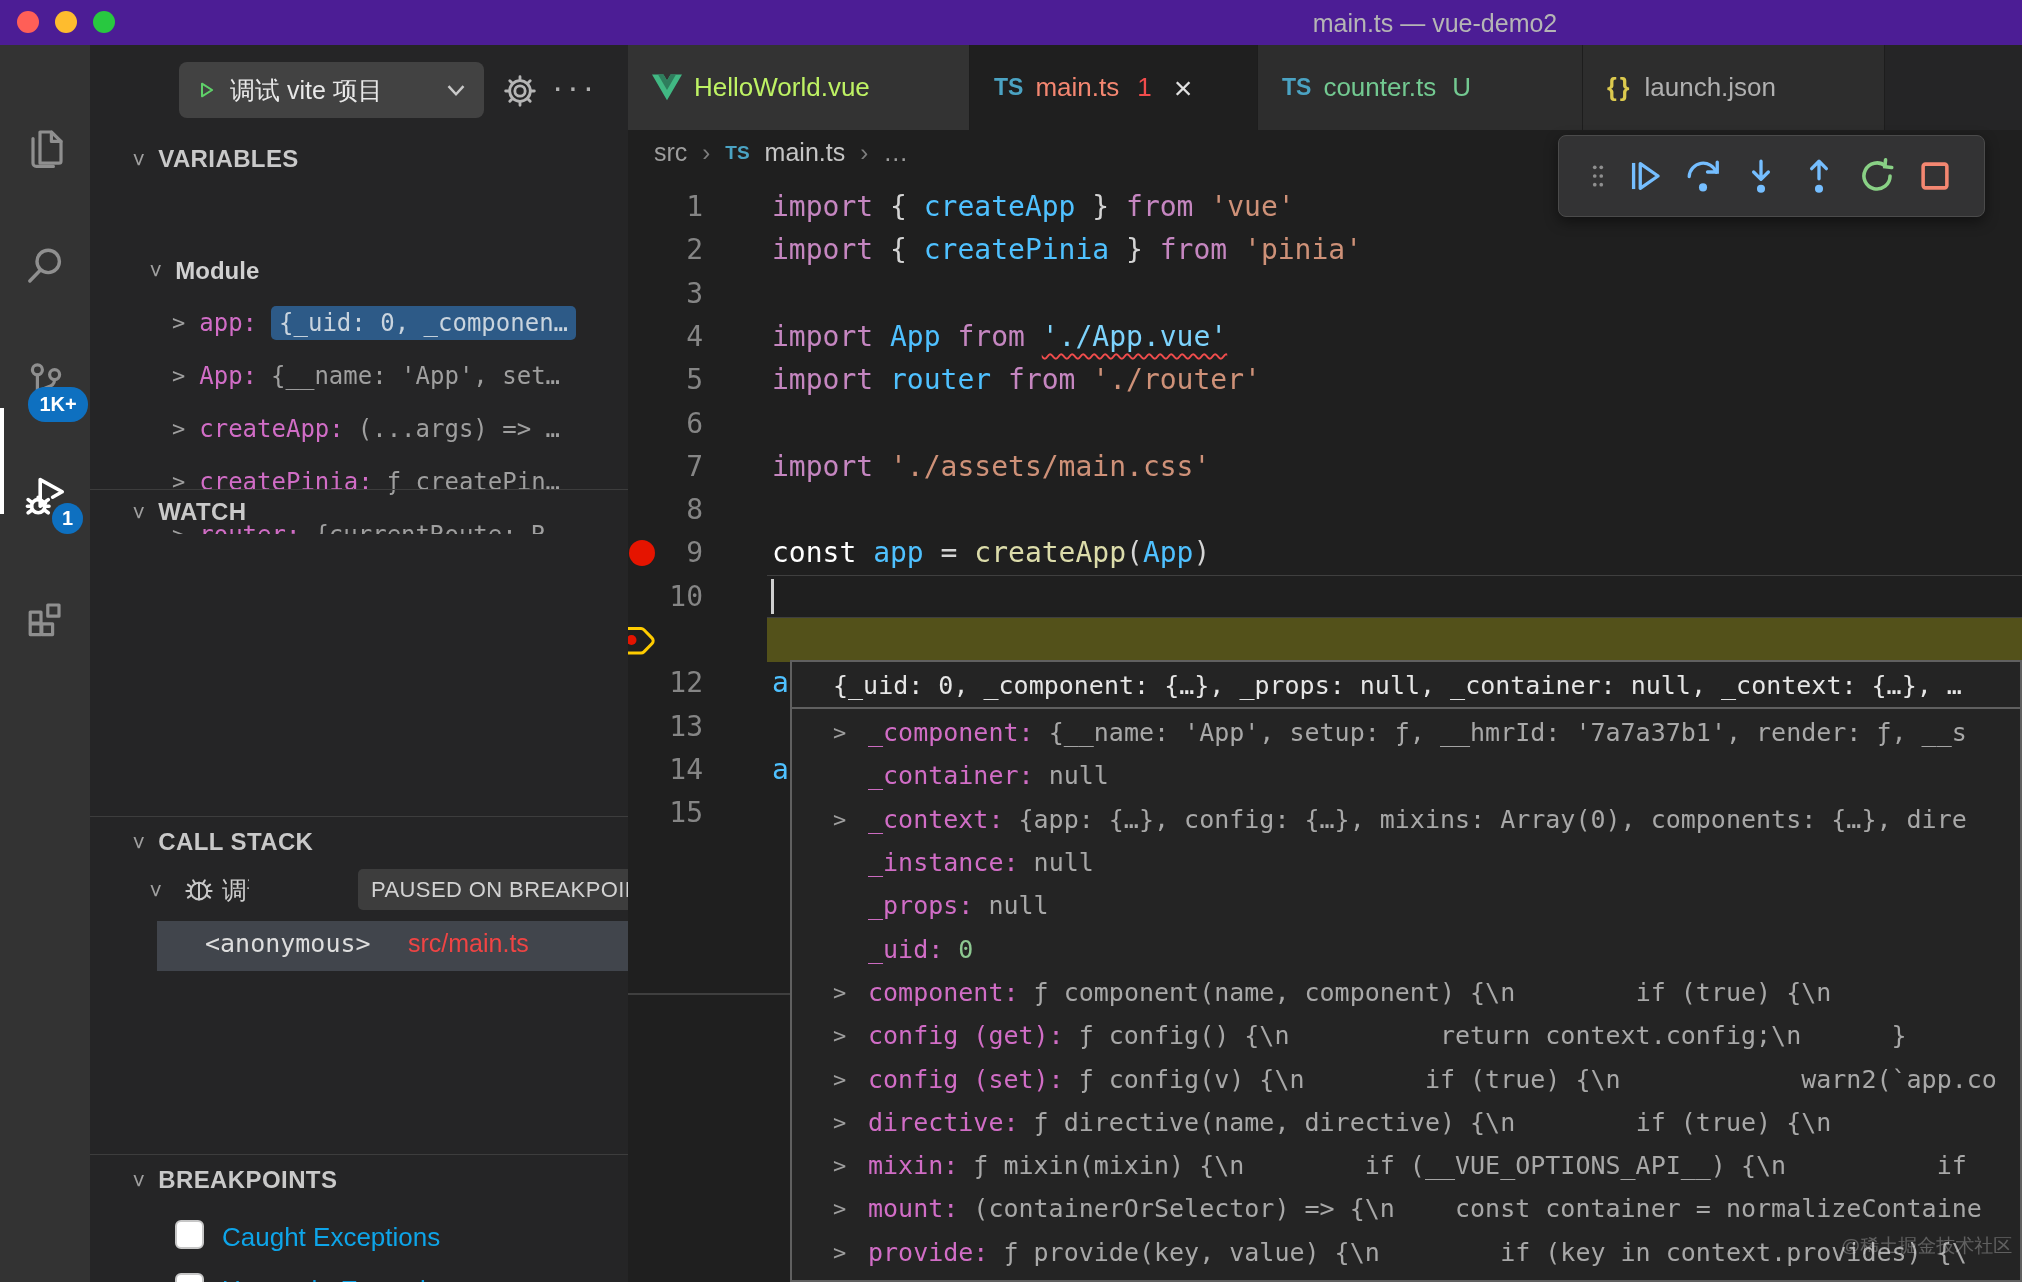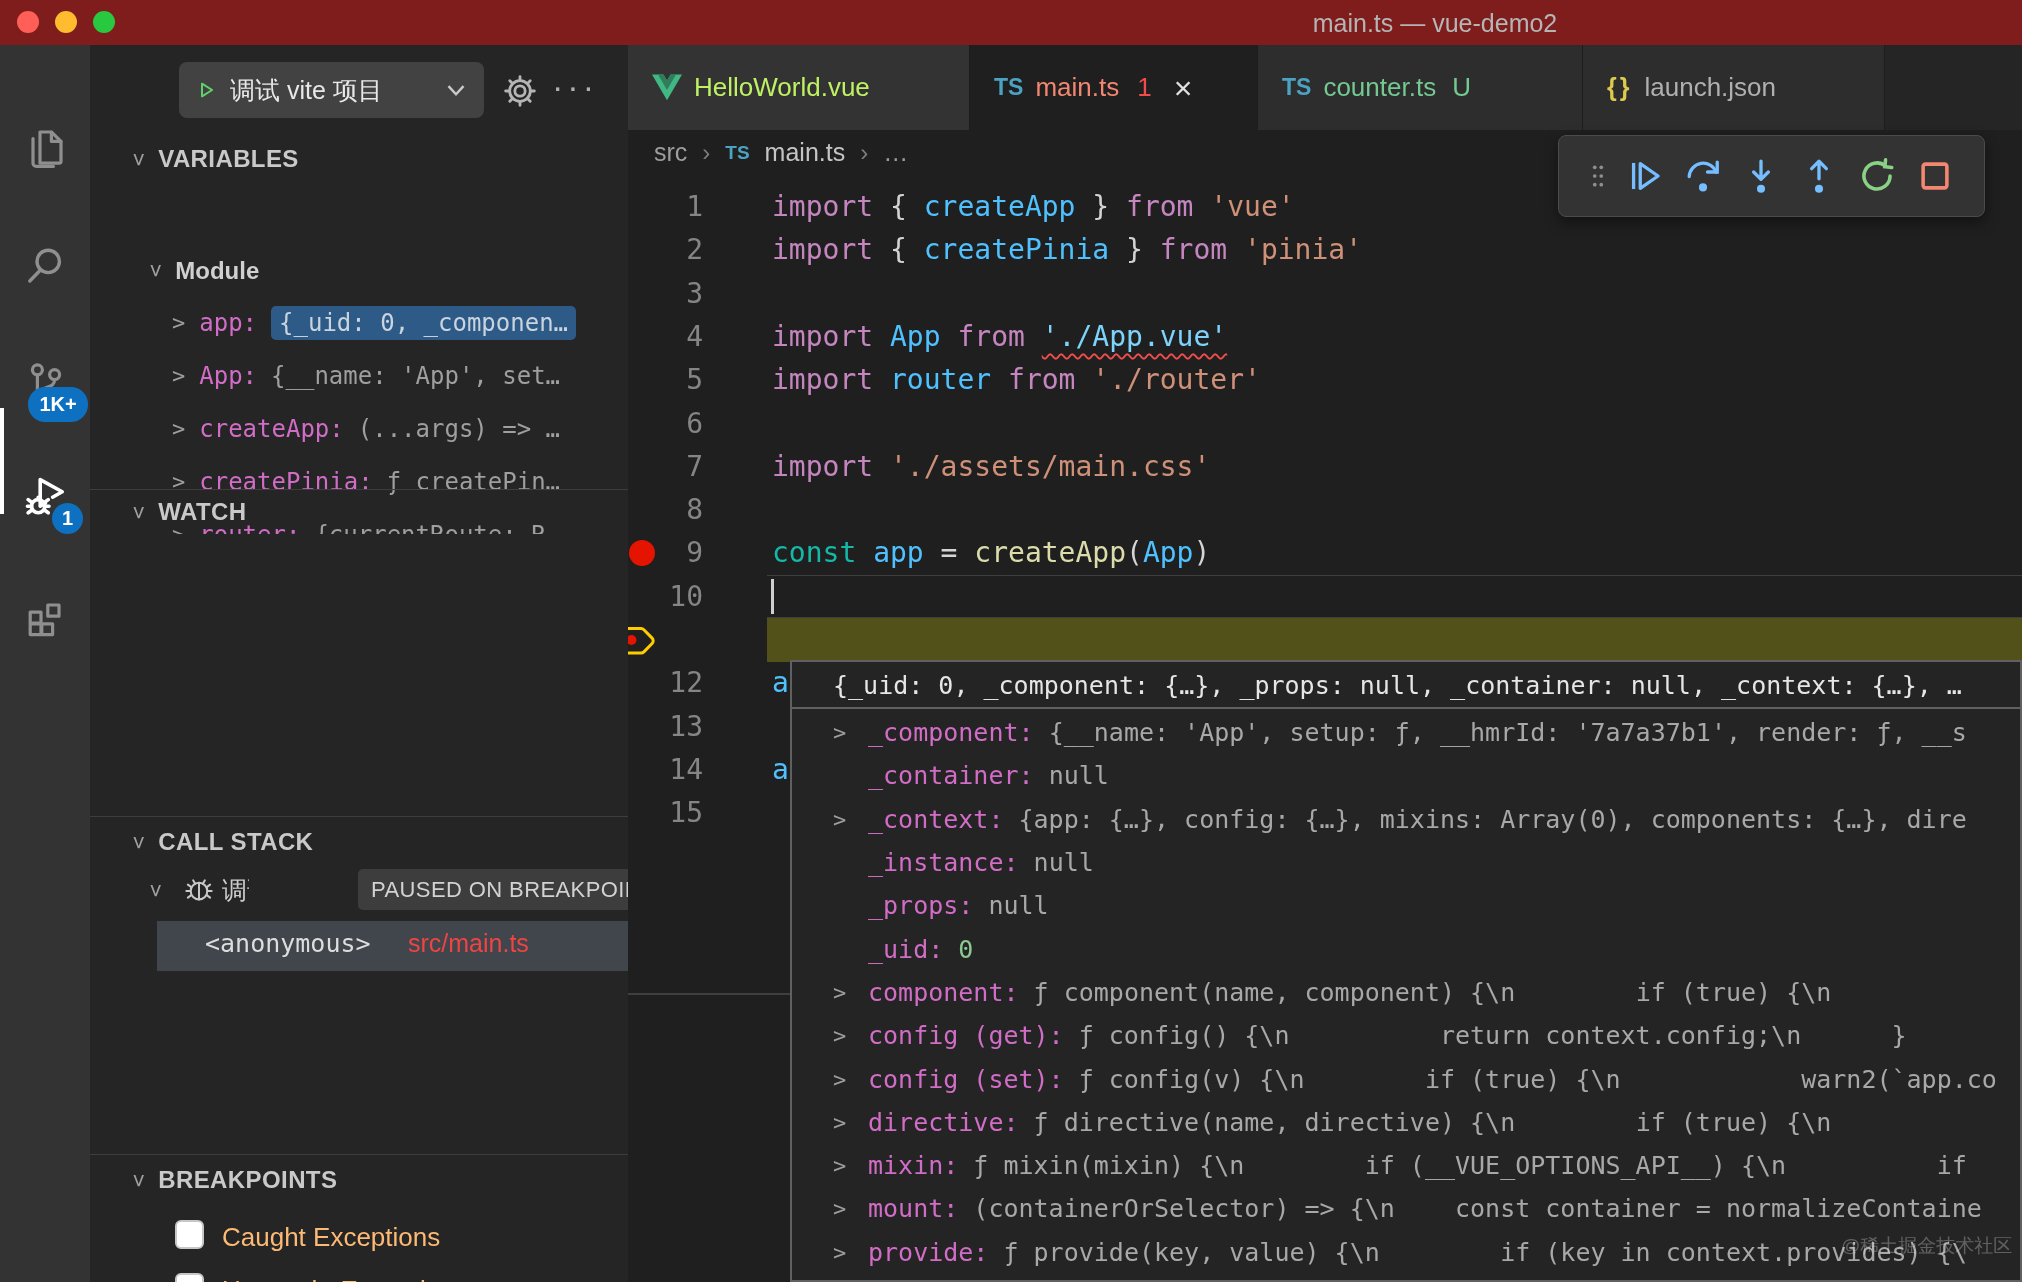--- a/index.html
+++ b/index.html
@@ -2,21 +2,21 @@
 <html><head>
 <meta charset="utf-8">
 <style>
   * { margin:0; padding:0; box-sizing:border-box; }
   html,body { background:#000; }
   .stage { position:relative; width:2022px; height:1282px; overflow:hidden;
            background:#1f1f1f; font-family:"Liberation Sans", sans-serif; }
   .abs { position:absolute; }
 
   
-  .titlebar { left:0; top:0; width:2022px; height:45px; background:#7f1d1d; z-index:5; }
+  .titlebar { left:0; top:0; width:2022px; height:45px; background:#4c1d95; z-index:5; }
   .tl { position:absolute; top:11px; width:22px; height:22px; border-radius:50%; }
   .win-title { position:absolute; top:9px; left:1435px; transform:translateX(-50%);
                font-size:25px; color:#b5b5b5; white-space:nowrap; }
 
   
   .activitybar { left:0; top:45px; width:90px; height:1237px; background:#333333; z-index:6; }
   .ab-item { position:absolute; left:21px; width:48px; height:48px; }
   .ab-badge { position:absolute; background:#0e70c0; color:#fff; font-weight:bold;
               font-size:20px; display:flex; align-items:center; justify-content:center;
               border-radius:17px; z-index:2; }
@@ -47,21 +47,21 @@
                   padding:0 13px; letter-spacing:.4px; white-space:nowrap; }
   .frame-row-bg { position:absolute; left:67px; top:876px; width:471px; height:50px; background:#41454c; }
   .frame-fn { position:absolute; left:115px; top:884px; font-size:25px; color:#dddddd;
               font-family:"DejaVu Sans Mono", monospace; }
   .frame-file { position:absolute; left:318px; top:884px; font-size:25px; color:#ef4444; }
   .session-clip { position:absolute; left:132px; top:-16px; width:27px; height:34px; overflow:hidden;
                   color:#cccccc; font-size:25px; white-space:nowrap; }
 
   .cb { position:absolute; width:29px; height:29px; background:#ffffff; border:2px solid #c7c7c7;
         border-radius:6px; }
-  .cb-label { position:absolute; font-size:26px; color:#fdba74; }
+  .cb-label { position:absolute; font-size:26px; color:#0ea5e9; }
 
   
   .tabbar { left:628px; top:45px; width:1394px; height:85px; background:#252526; z-index:3; }
   .tab { position:absolute; top:0; height:85px; display:flex; align-items:center; gap:12px;
          padding:0 24px; border-right:1px solid #1d1d1d; }
   .tab-label { font-size:26px; white-space:nowrap; }
   .ts-ico { font-size:23px; font-weight:bold; color:#4ba3c3; font-family:"Liberation Sans",sans-serif; }
   .json-ico { font-size:25px; font-weight:bold; color:#dcca4e; letter-spacing:3px; }
   .tab-close { font-size:32px; color:#e0e0e0; margin-left:10px; line-height:1; }
   .tab-badge-num { font-size:26px; color:#f14c4c; margin-left:6px; }
@@ -73,21 +73,21 @@
   .bc-file { color:#c5c5c5; font-size:25px; }
   .bc-sep { color:#7d7d7d; font-size:24px; }
   .bc-ts { font-size:19px; font-weight:bold; color:#4ba3c3; }
 
   
   .code-area { left:628px; top:185px; width:1394px; height:660px; z-index:2; }
   .code-row { position:absolute; left:0; width:1394px; height:43.3px; line-height:43.3px;
               font-family:"DejaVu Sans Mono", monospace; font-size:28px; }
   .ln { position:absolute; left:0; width:75px; text-align:right; color:#858585; }
   .ct { position:absolute; left:144px; white-space:pre; color:#d4d4d4; }
-  .tk-kw  { color:#c586c0; } .tk-kwc { color:#14b8a6; }
+  .tk-kw  { color:#c586c0; } .tk-kwc { color:#ffffff; }
   .tk-var { color:#4fc1ff; } .tk-fn  { color:#dcdcaa; }
   .tk-str { color:#ce9178; } .tk-pun { color:#d4d4d4; }
   .tk-err { color:#7dd3fc; text-decoration:underline wavy #f14c4c 2px; text-underline-offset:7px; }
   .tk-varh { color:#4fc1ff; background:#3a5038; }
   .tk-punh { color:#d4d4d4; background:#3a5038; }
   .ideco-dot { display:inline-block; width:17px; height:17px; border-radius:50%;
                background:#8b8b8b; opacity:.8; margin:0 9px; vertical-align:-1px; }
   .ideco-pent { display:inline-block; margin:0 7px; vertical-align:-3px; }
   .exec-line { left:767px; top:618px; width:1255px; height:44px; background:#53511a; z-index:1; }
   .cur-line-box { left:767px; top:575px; width:1255px; height:43px;

